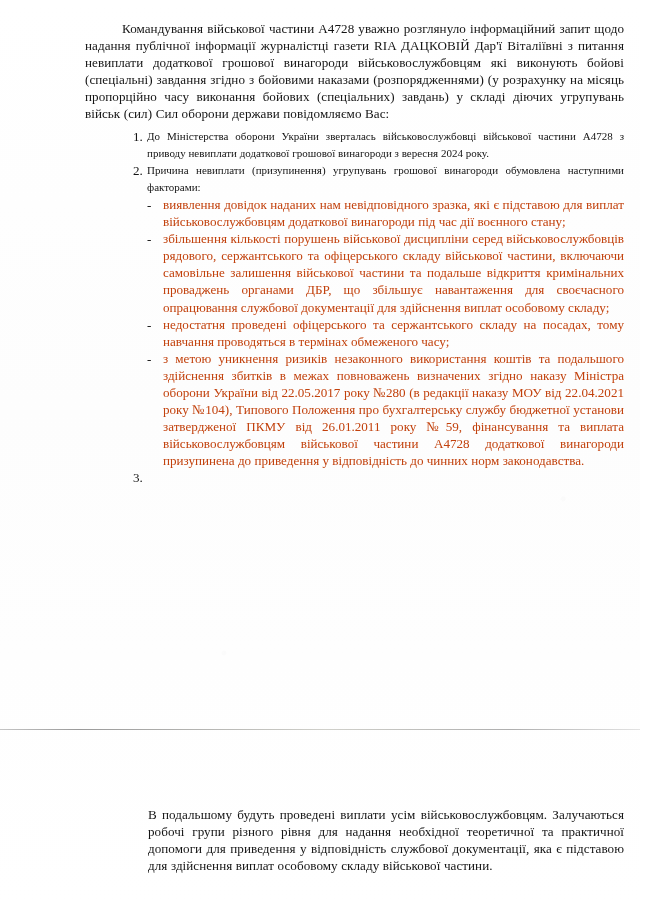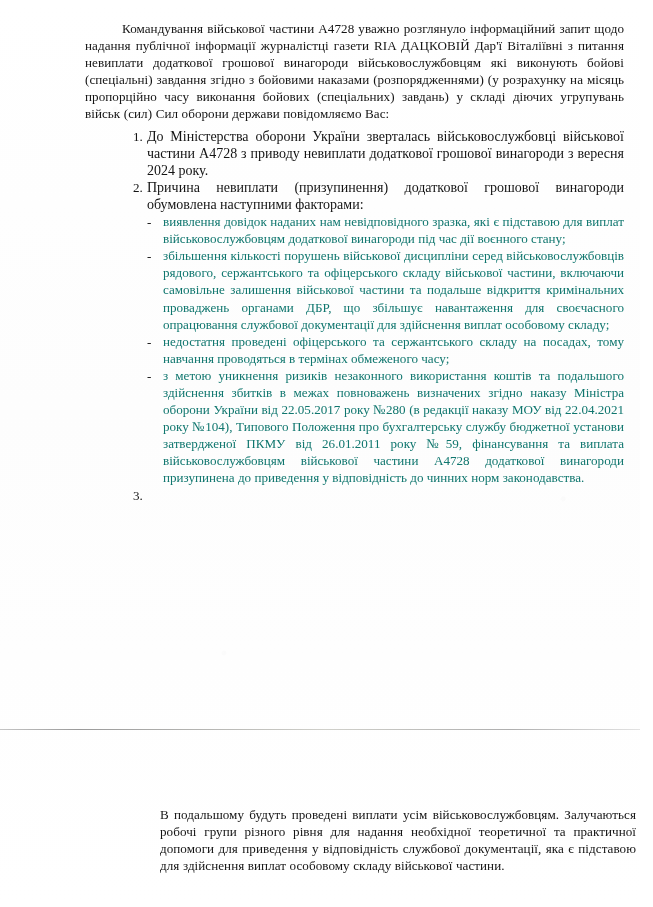--- a/index.html
+++ b/index.html
@@ -65,21 +65,21 @@
   .num-item > .marker {
     position: absolute;
     left: 48px;
     top: 0;
     font-size: 13.1px;
     line-height: 17.1px;
     color: #141414;
   }
   .num-item > .itxt {
     margin: 0;
-    font-size: 14px;
+    font-size: 11px;
     line-height: 17.1px;
     text-align: justify;
     text-align-last: left;
     color: #141414;
   }
   
   .dash-list {
     list-style: none;
     margin: 0;
     padding: 0;
@@ -96,39 +96,39 @@
     font-size: 13.1px;
     line-height: 17.1px;
     color: #141414;
   }
   .dash-item > .dtxt {
     margin: 0;
     font-size: 13.1px;
     line-height: 17.1px;
     text-align: justify;
     text-align-last: left;
-    color: #0f766e;
+    color: #c2410c;
   }
   
   .separator {
     position: absolute;
     left: 0;
     top: 729px;
     width: 653px;
     height: 1px;
     background: linear-gradient(90deg,
         rgba(150,150,150,0.55) 0%,
         rgba(120,120,120,0.75) 12%,
         rgba(170,170,160,0.55) 50%,
         rgba(140,140,140,0.70) 78%,
         rgba(190,190,190,0.35) 100%);
   }
   .closing-block {
     position: absolute;
-    left: 160px;
+    left: 148px;
     top: 806px;
     width: 476px;
   }
   .closing-block .para {
     text-align: justify;
     text-align-last: left;
   }
 </style>
 </head>
 <body>
@@ -142,21 +142,21 @@
 
     <ol class="num-list">
 
       <li class="num-item">
         <span class="marker">1.</span>
         <p class="itxt">До Міністерства оборони України зверталась військовослужбовці військової частини А4728 з приводу невиплати додаткової грошової винагороди з вересня 2024 року.</p>
       </li>
 
       <li class="num-item">
         <span class="marker">2.</span>
-        <p class="itxt">Причина невиплати (призупинення) додаткової грошової винагороди обумовлена наступними факторами:</p>
+        <p class="itxt">Причина невиплати (призупинення) угрупувань грошової винагороди обумовлена наступними факторами:</p>
 
         <ul class="dash-list">
           <li class="dash-item">
             <span class="dmark">-</span>
             <p class="dtxt">виявлення довідок наданих нам невідповідного зразка, які є підставою для виплат військовослужбовцям додаткової винагороди під час дії воєнного стану;</p>
           </li>
           <li class="dash-item">
             <span class="dmark">-</span>
             <p class="dtxt">збільшення кількості порушень військової дисципліни серед військовослужбовців рядового, сержантського та офіцерського складу військової частини, включаючи самовільне залишення військової частини та подальше відкриття кримінальних проваджень органами ДБР, що збільшує навантаження для своєчасного опрацювання службової документації для здійснення виплат особовому складу;</p>
           </li>

